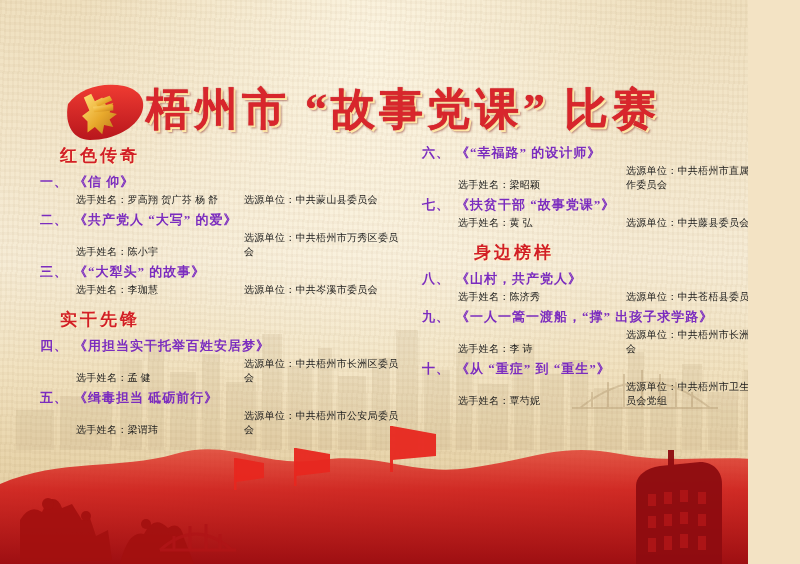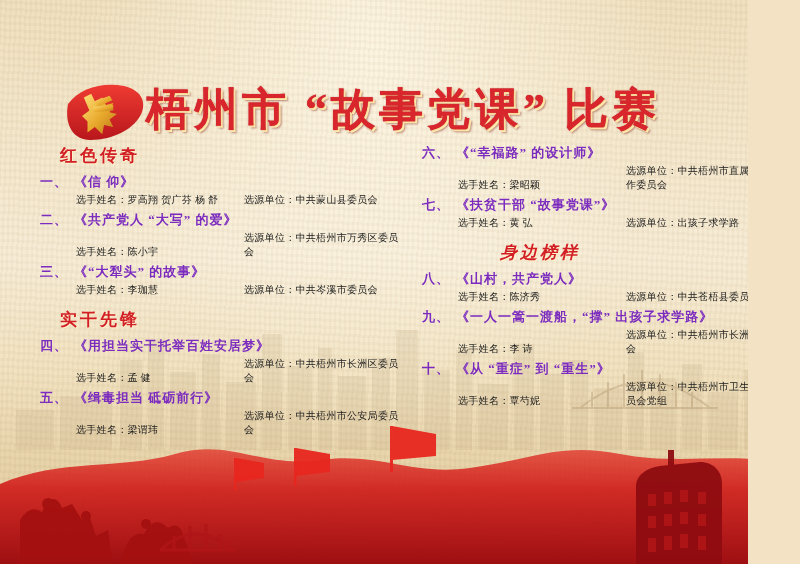--- a/index.html
+++ b/index.html
@@ -57,21 +57,21 @@
   .col{position:absolute;top:0;width:372px;}
   .col.left{left:36px;}
   .col.right{left:418px;}
 
   .section-head{
     color:#d21f26;font-size:17px;font-weight:bold;letter-spacing:3px;
     font-family:"Liberation Serif","DejaVu Serif",serif;
     margin:0 0 6px 24px;
     text-shadow:1px 1px 0 rgba(255,240,200,.9);
   }
-  .section-head.sb{margin-left:82px;font-style:italic;}
+  .section-head.sb{margin-left:56px;}
 
   .entry{margin:0 0 4px 0;}
   .entry-title{
     display:flex;align-items:baseline;
     color:#7b2cbf;font-size:13px;font-weight:bold;letter-spacing:1px;
     font-family:"Liberation Serif","DejaVu Serif",serif;
   }
   .num{width:34px;flex:0 0 34px;text-align:left;padding-left:4px;color:#7b2cbf;}
   .name{color:#7b2cbf;}
   .meta{
@@ -227,21 +227,21 @@
         </div>
       </div>
 
       <div class="entry">
         <div class="entry-title">
           <span class="num">七、</span>
           <span class="name">《扶贫干部 “故事党课”》</span>
         </div>
         <div class="meta">
           <span class="player"><span>选手姓名：</span><span>黄  弘</span></span>
-          <span class="unit"><span>选源单位：</span><span>出孩子求学路</span></span>
+          <span class="unit"><span>选源单位：</span><span>中共藤县委员会</span></span>
         </div>
       </div>
 
       <div class="spacer"></div>
       <div class="section-head sb">身边榜样</div>
 
       <div class="entry">
         <div class="entry-title">
           <span class="num">八、</span>
           <span class="name">《山村，共产党人》</span>

